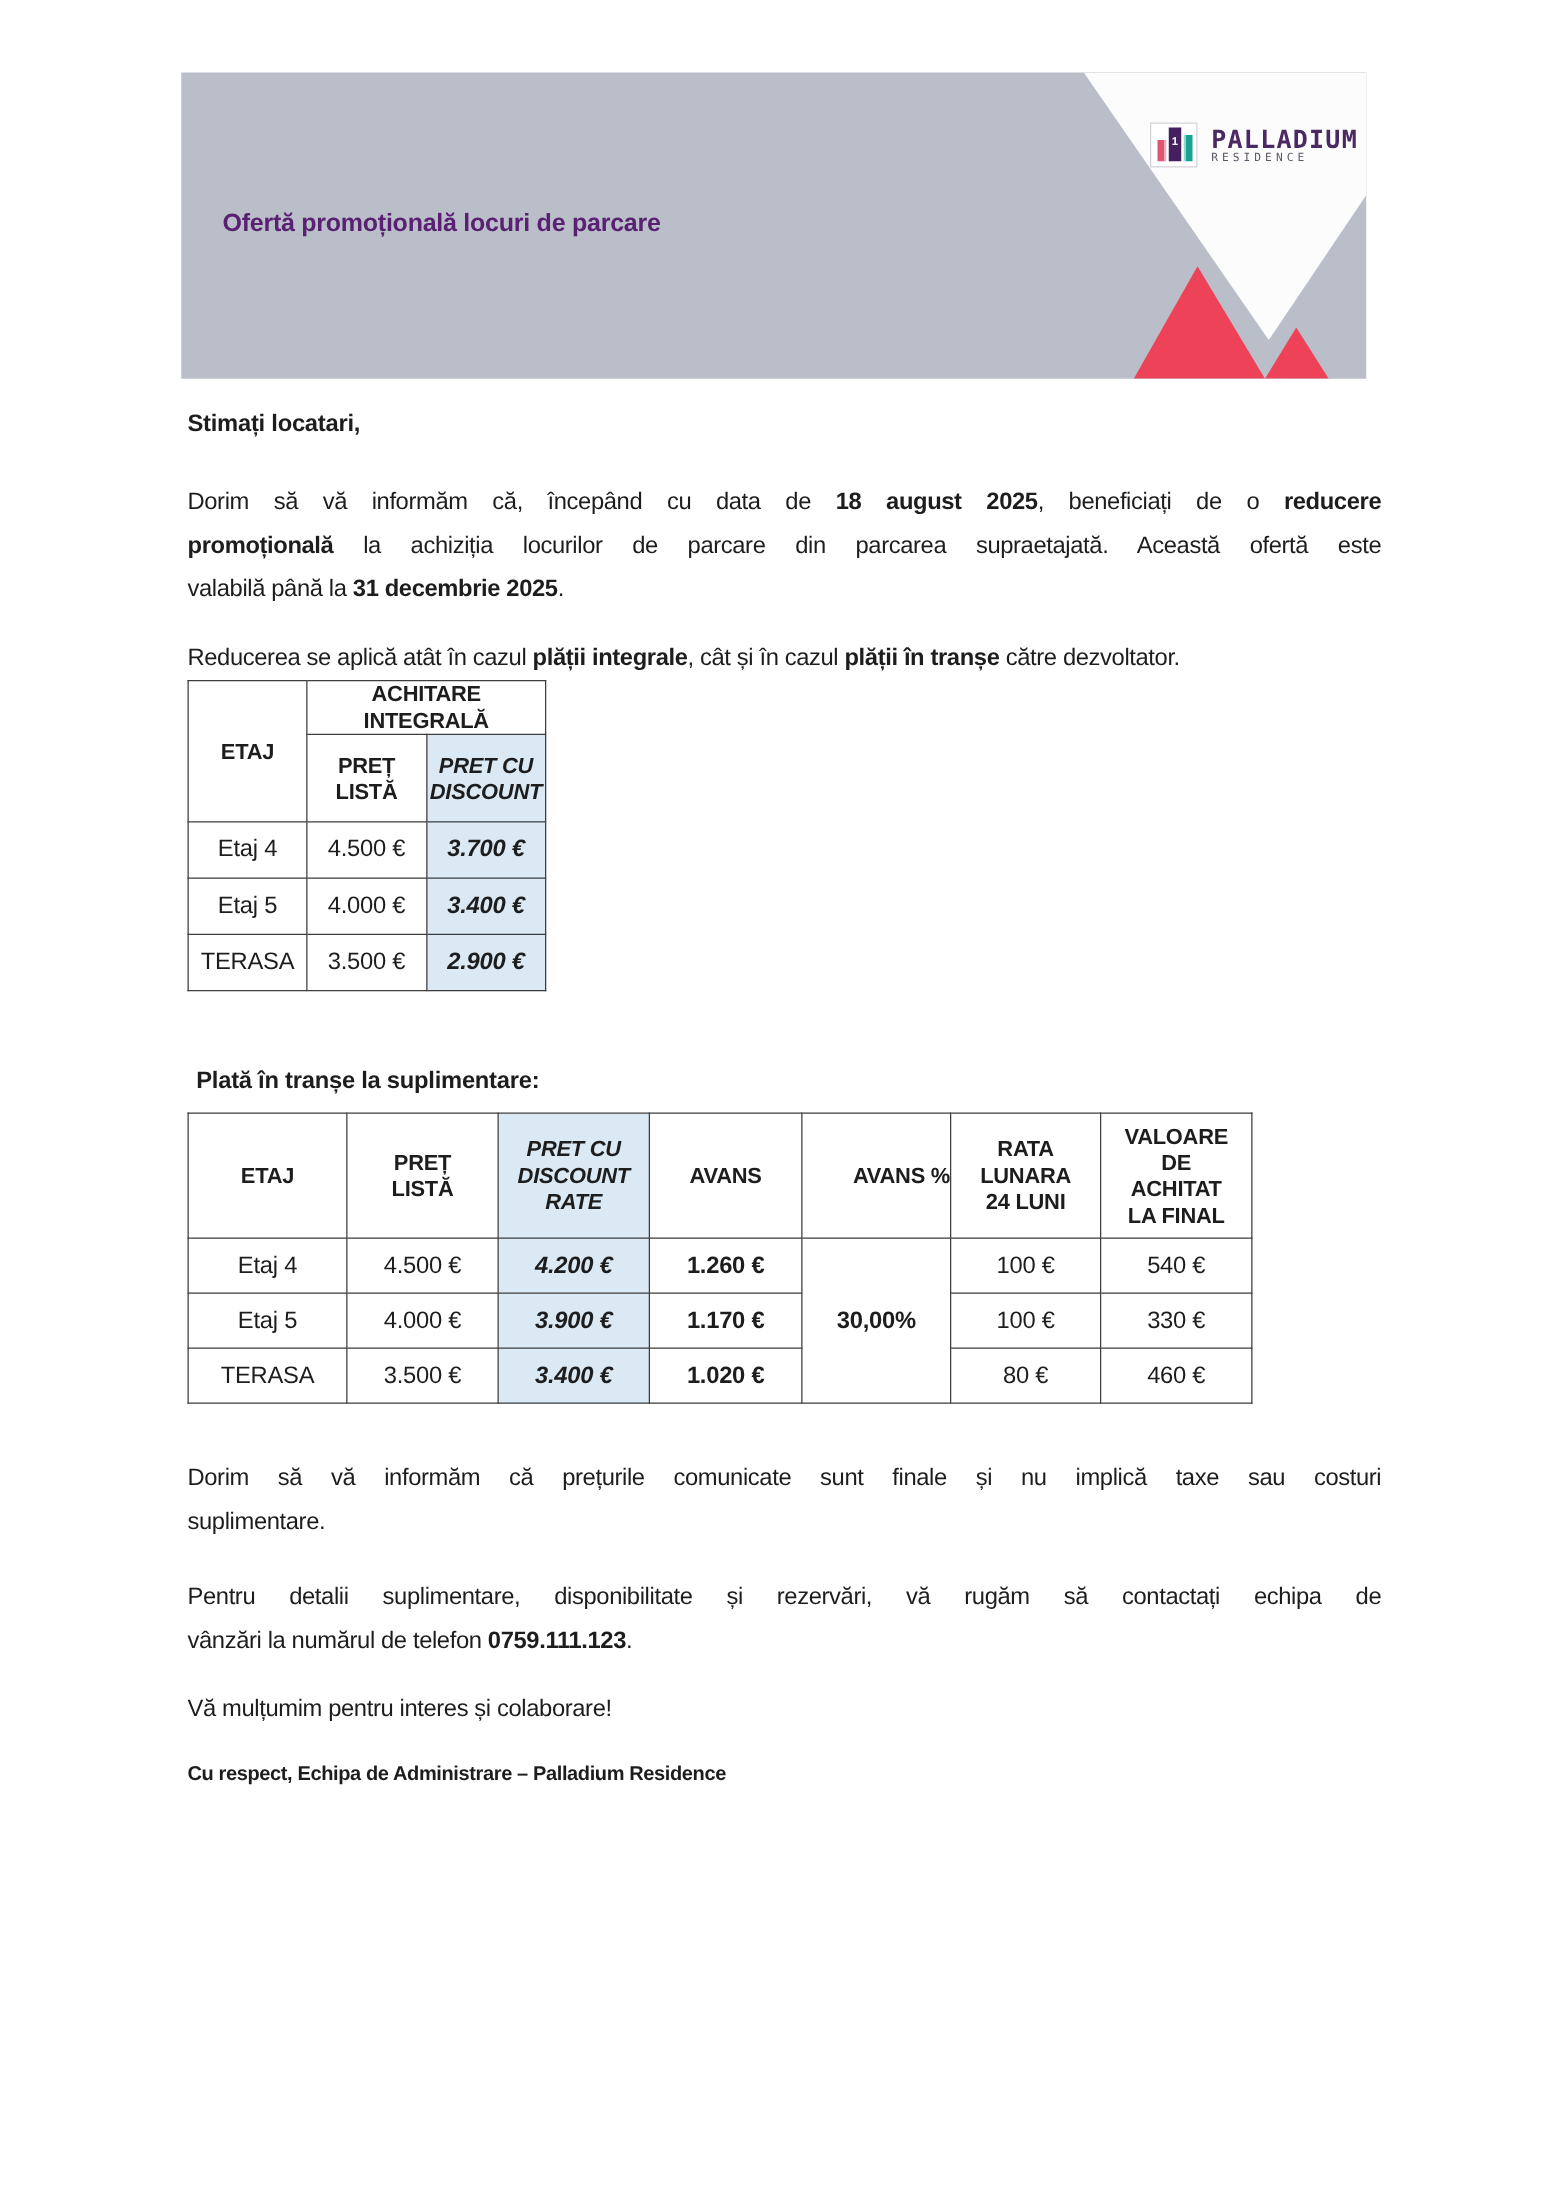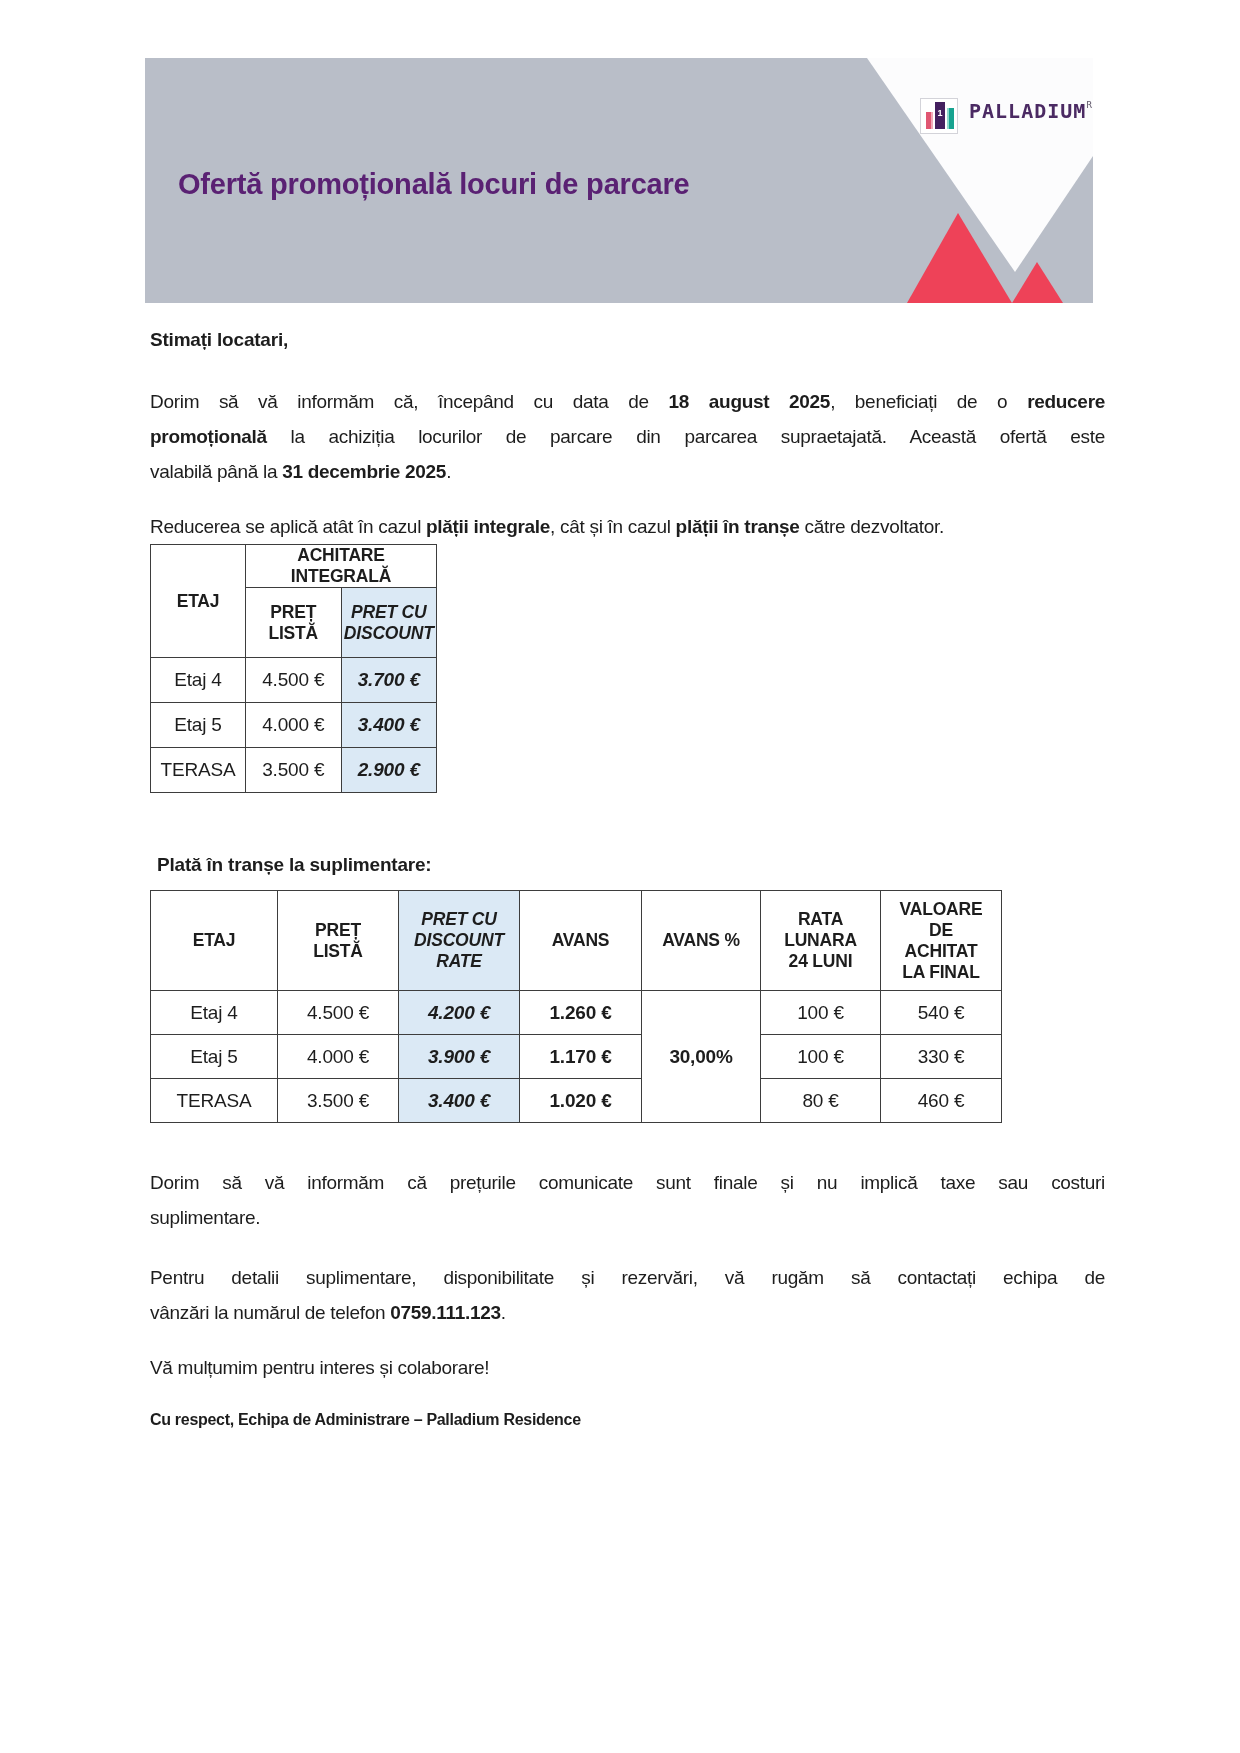--- a/index.html
+++ b/index.html
@@ -26,36 +26,36 @@
   
   .banner{
     position:relative;margin:58px 147px 0 145px;height:245px;
     background:var(--banner-bg);overflow:hidden;
   }
   .banner svg{position:absolute;left:0;top:0;width:100%;height:100%;display:block;}
   .v-wedge{fill:#fcfcfd;}
   .mountain{fill:var(--accent-red);}
   .banner-title{
     position:absolute;left:33px;top:110px;
-    font-size:29px;font-weight:bold;letter-spacing:-0.2px;
+    font-size:20px;font-weight:bold;letter-spacing:-0.2px;
     color:var(--title-color);white-space:nowrap;
   }
   .logo{position:absolute;left:775px;top:40px;display:flex;gap:11px;align-items:flex-start;}
   .logo-box{
     position:relative;width:38px;height:36px;background:#fff;
     border:1px solid #d3d3d9;flex:0 0 auto;
   }
   .bar{position:absolute;bottom:4px;}
   .bar-pink{left:5px;width:7px;height:17px;background:linear-gradient(90deg,var(--logo-pink) 70%,#f3a9b8 70%);}
   .bar-purple{
     left:14px;width:10px;height:27px;background:var(--logo-purple);
     color:#fff;font-size:9px;font-weight:bold;text-align:center;line-height:22px;
   }
   .bar-teal{left:26px;width:7px;height:21px;background:linear-gradient(90deg,#8fd9cd 25%,var(--logo-teal) 25%);}
-  .logo-text{display:flex;flex-direction:row;padding-top:2px;justify-content:center;}
+  .logo-text{display:flex;flex-direction:column;padding-top:2px;justify-content:center;}
   .logo-name{
     font-family:"DejaVu Sans Mono","Liberation Mono",monospace;
     font-size:20px;font-weight:600;letter-spacing:1px;color:var(--logo-text);
     white-space:nowrap;line-height:22px;
   }
   .logo-sub{
     font-family:"DejaVu Sans Mono","Liberation Mono",monospace;
     font-size:9px;letter-spacing:3.2px;color:#5f5668;white-space:nowrap;line-height:11px;
   }
 
@@ -174,21 +174,21 @@
     <table class="t2">
       <thead>
         <tr>
             <th style="width: 127px;">ETAJ</th>
             <th style="width: 121px;">PREȚ
 LISTĂ</th>
             <th class="hl bi" style="width: 121px;">PRET CU
 DISCOUNT
 RATE</th>
             <th style="width: 122px;">AVANS</th>
-            <th style="width: 119px;">AVANS %</th>
+            <th style="width: 119px; text-align: right;">AVANS %</th>
             <th style="width: 120px;">RATA
 LUNARA
 24 LUNI</th>
             <th style="width: 121px;">VALOARE
 DE
 ACHITAT
 LA FINAL</th>
           </tr>
       </thead>
       <tbody>

